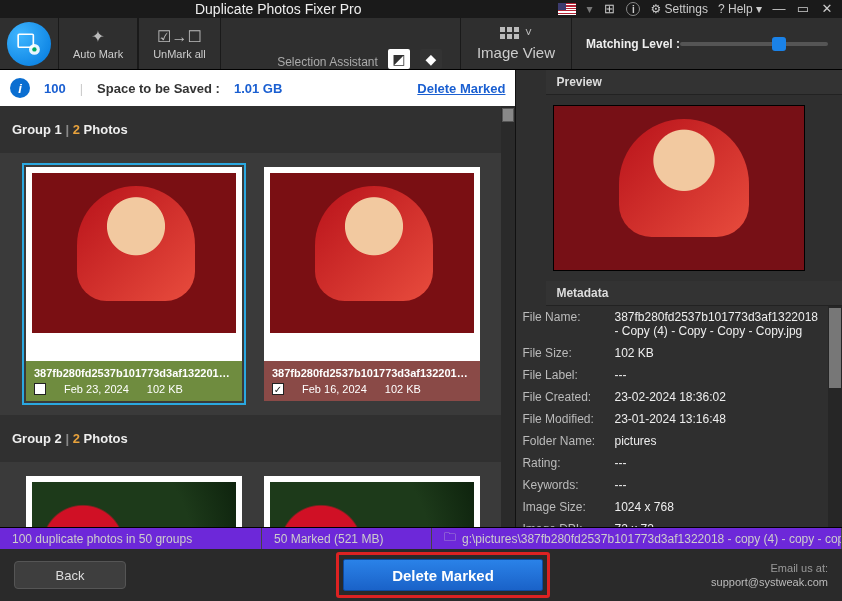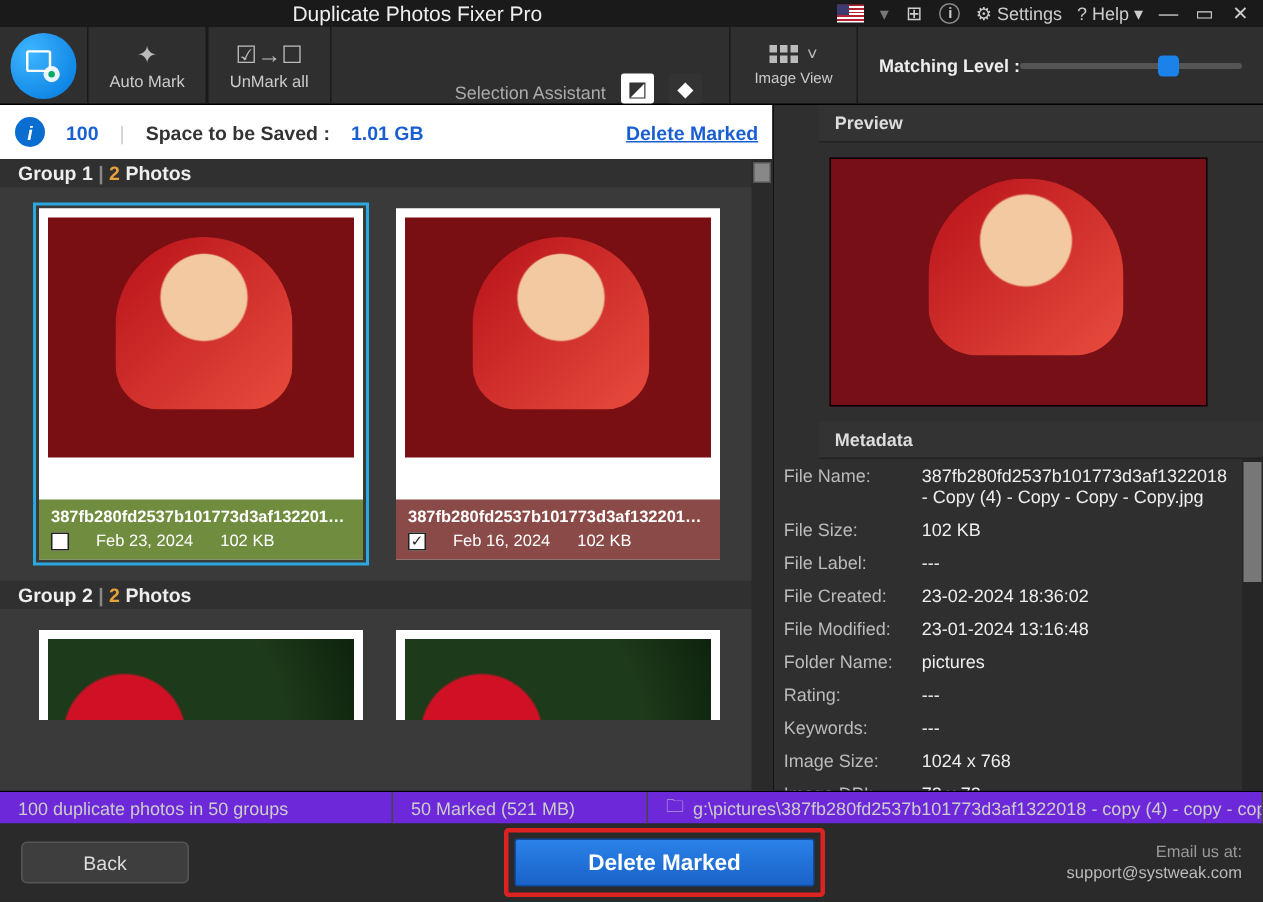--- a/index.html
+++ b/index.html
@@ -30,21 +30,21 @@
 .maincols { display:flex; height: 457px; }
 .leftcol { width: 562px; display:flex; flex-direction:column; background:#333; }
 .infobar { height:36px; background:#fff; display:flex; align-items:center; padding: 0 10px; gap:14px; color:#333; font-size:13px; font-weight:600; }
 .infobar .iicon { width:20px; height:20px; border-radius:50%; background:#0a6ed1; color:#fff; display:flex; align-items:center; justify-content:center; font-style:italic; font-weight:bold; font-size:13px;}
 .infobar .blue { color:#1a5fd1; font-weight:700; }
 .infobar .sep2 { color:#ccc; font-weight:normal; }
 .infobar .del { margin-left:auto; color:#1a5fd1; text-decoration:underline; cursor:pointer; font-weight:700; }
 .scroll { flex:1; overflow:hidden; position:relative; background:#3a3a3a; }
 .scroll .sbtrack { position:absolute; right:0; top:0; width:14px; height:100%; background:#2a2a2a; }
 .scroll .sbthumb { position:absolute; right:1px; top:2px; width:12px; height:14px; background:#888; border:1px solid #555; }
-.ghead { background:#303030; padding: 2px 12px; font-weight:600; color:#eee; font-size:13px; }
+.ghead { background:#303030; padding: 16px 12px; font-weight:600; color:#eee; font-size:13px; }
 .ghead .onum { color:#e8a23c; }
 .thumbs { display:flex; gap:22px; padding: 14px 26px; flex-wrap: wrap; }
 .card { width: 216px; background:#fff; }
 .card.sel { outline: 2px solid #2aa8e0; outline-offset: 2px; }
 .photowrap { padding:6px 6px 0 6px; background:#fff; }
 .photo { width:204px; height:160px; background:#7a0f13; position:relative; overflow:hidden; }
 .photo .veil { position:absolute; top:8%; left:22%; width:58%; height:72%; background: radial-gradient(circle at 50% 35%, #f2c9a0 0 30%, transparent 31%), linear-gradient(135deg, #b8121a, #e84c3d); border-radius: 80px 80px 40px 40px; }
 .photo .veil::after { content:''; position:absolute; top:12%; left:-8%; right:-8%; height:130%; background: linear-gradient(to bottom, rgba(210,30,40,.9), rgba(150,18,22,.8)); border-radius: 110px 110px 30px 30px; z-index:-1;}
 .photopad { height:28px; background:#fff; }
 .cfoot { padding: 6px 8px; color:#fff; font-size:11px; }
@@ -120,21 +120,21 @@
         <span class="dots">
           <span></span>
           <span></span>
           <span></span>
           <span></span>
           <span></span>
           <span></span>
         </span>
         <span style="color:#bbb;">˅</span>
       </span>
-    <span class="lbl" style="font-size:10px;color:#ccc;margin-top:4px;">Image View</span>
+    <span class="lbl" style="font-size:15px;color:#ccc;margin-top:4px;">Image View</span>
   </div>
   <div class="match">
     <span style="font-weight:600;color:#eee;">Matching Level :</span>
     <div class="track">
         <div class="thumb"></div>
       </div>
   </div>
 </div>
 
 <div class="maincols">

